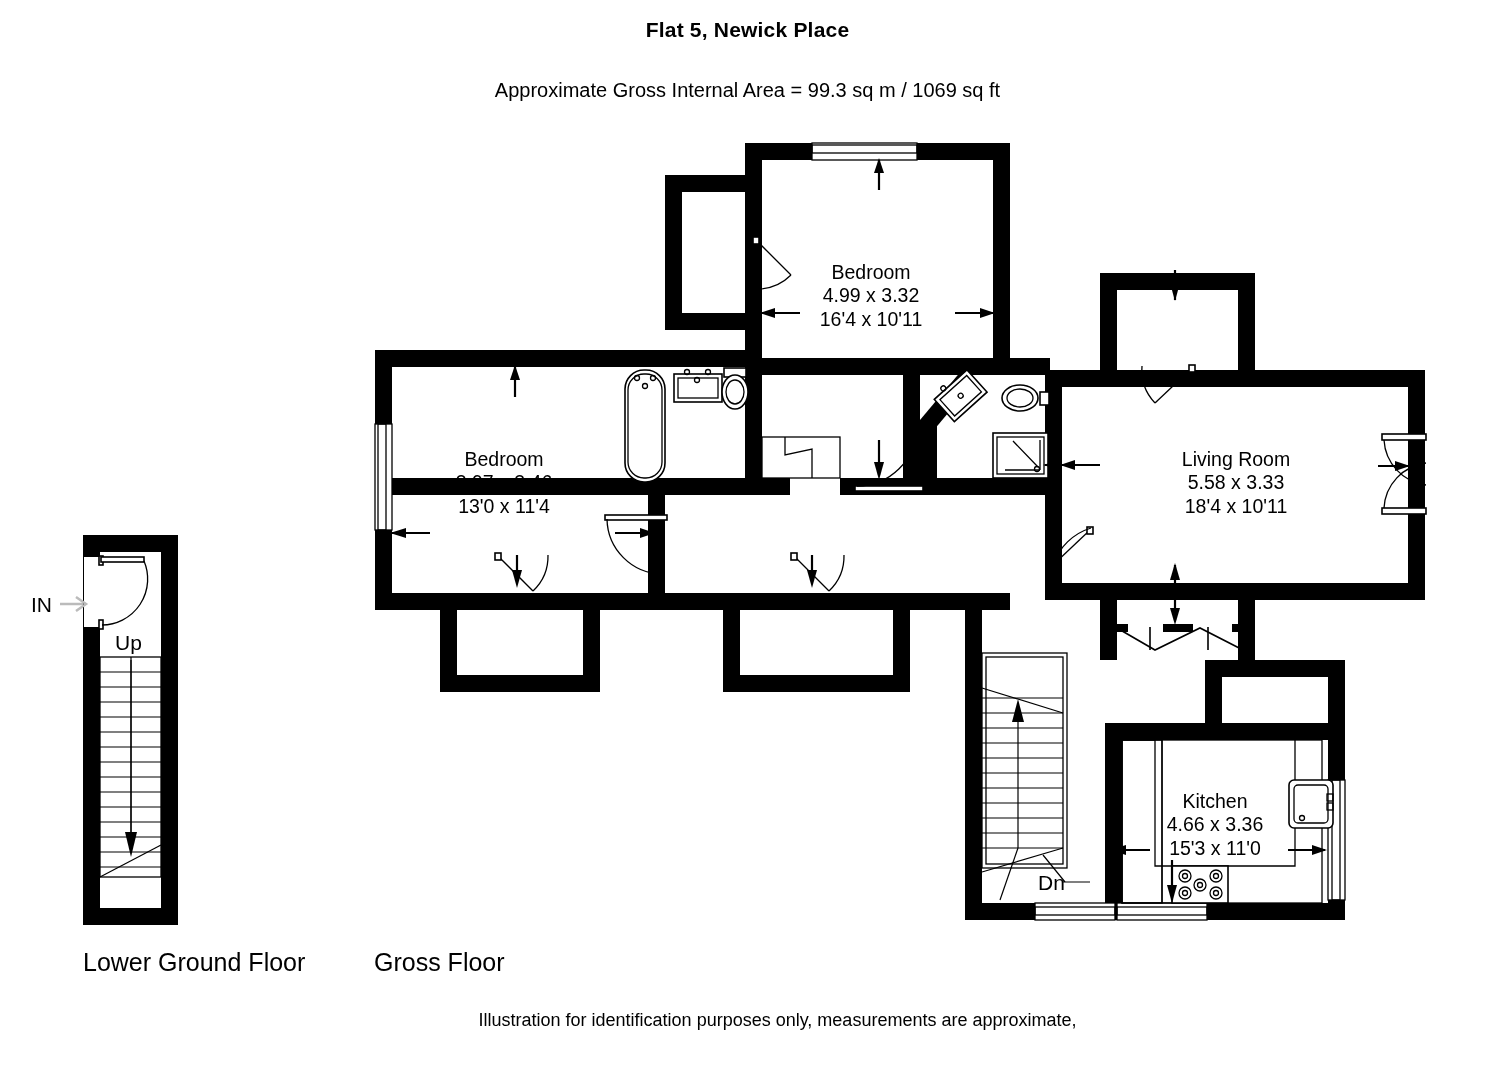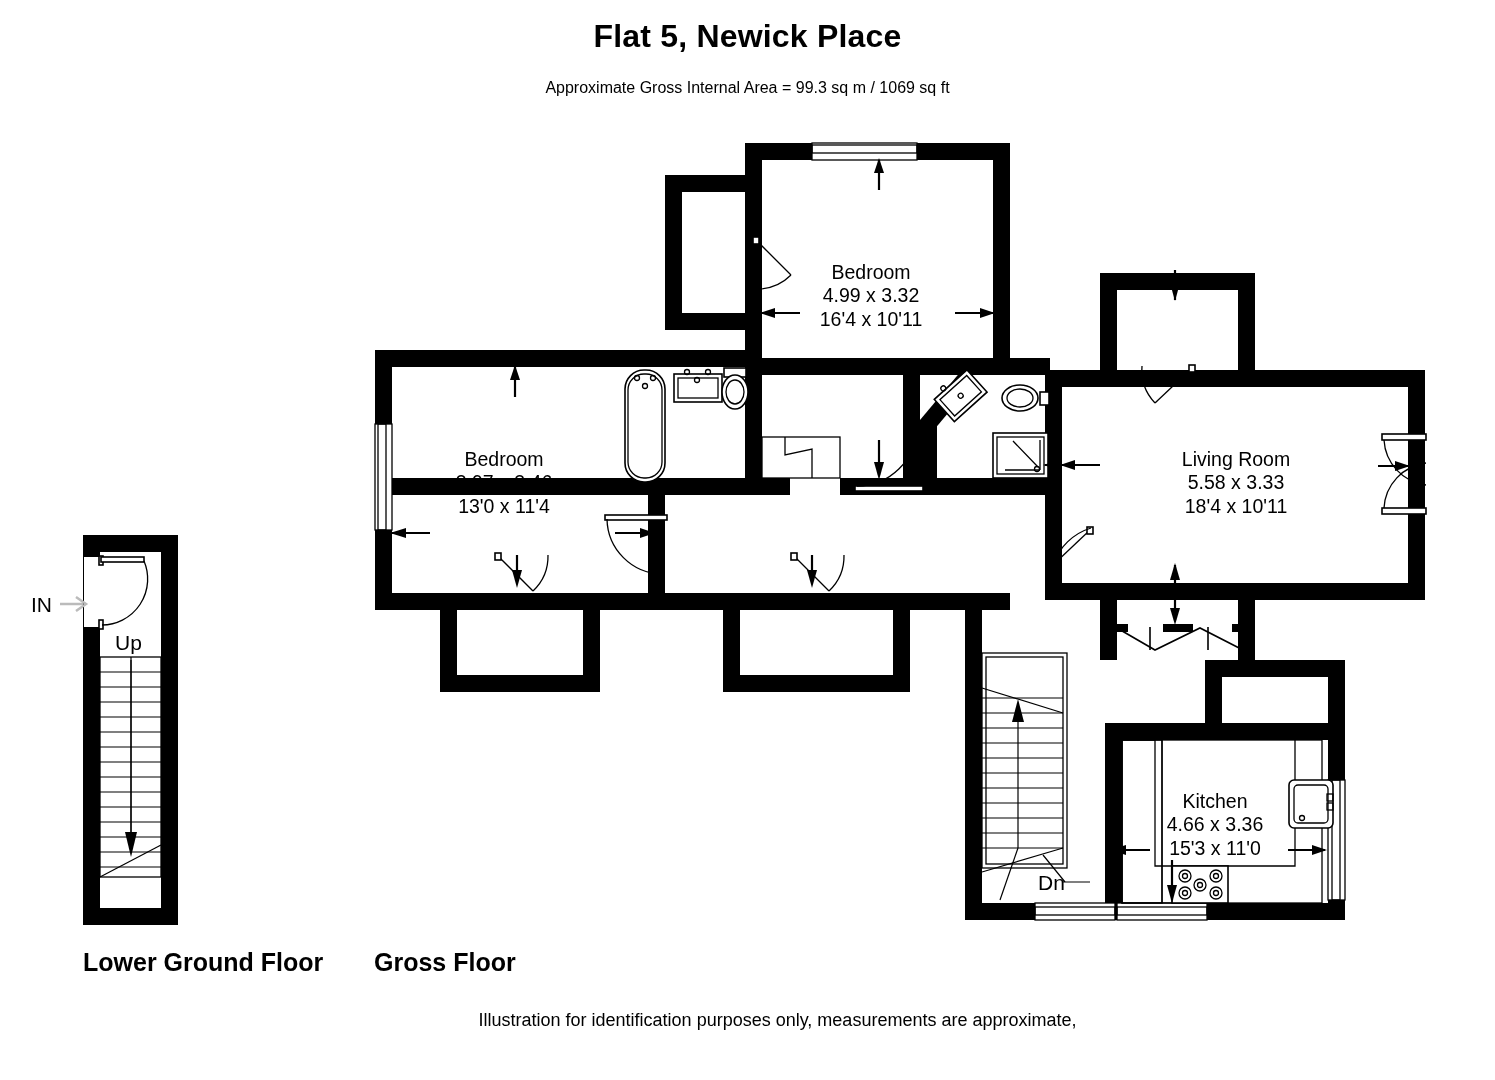--- a/index.html
+++ b/index.html
@@ -20,42 +20,42 @@
     width: 1495px;
     height: 1080px;
     background: #ffffff;
   }
   .title {
     position: absolute;
     top: 18px;
     left: 0;
     width: 1495px;
     text-align: center;
-    font-size: 32px;
+    font-size: 21px;
     font-weight: bold;
     letter-spacing: 0.2px;
   }
   .subtitle {
     position: absolute;
     top: 79px;
     left: 0;
     width: 1495px;
     text-align: center;
-    font-size: 16px;
+    font-size: 20px;
     font-weight: normal;
   }
   .floorplan-svg {
     position: absolute;
     top: 0;
     left: 0;
   }
   .floor-label {
     position: absolute;
     font-size: 25px;
-    font-weight: bold;
+    font-weight: normal;
   }
   #lower-ground-label { left: 83px; top: 948px; }
   #ground-label { left: 374px; top: 948px; }
   .footer {
     position: absolute;
     left: 0;
     width: 1495px;
     text-align: center;
     font-size: 18px;
   }

